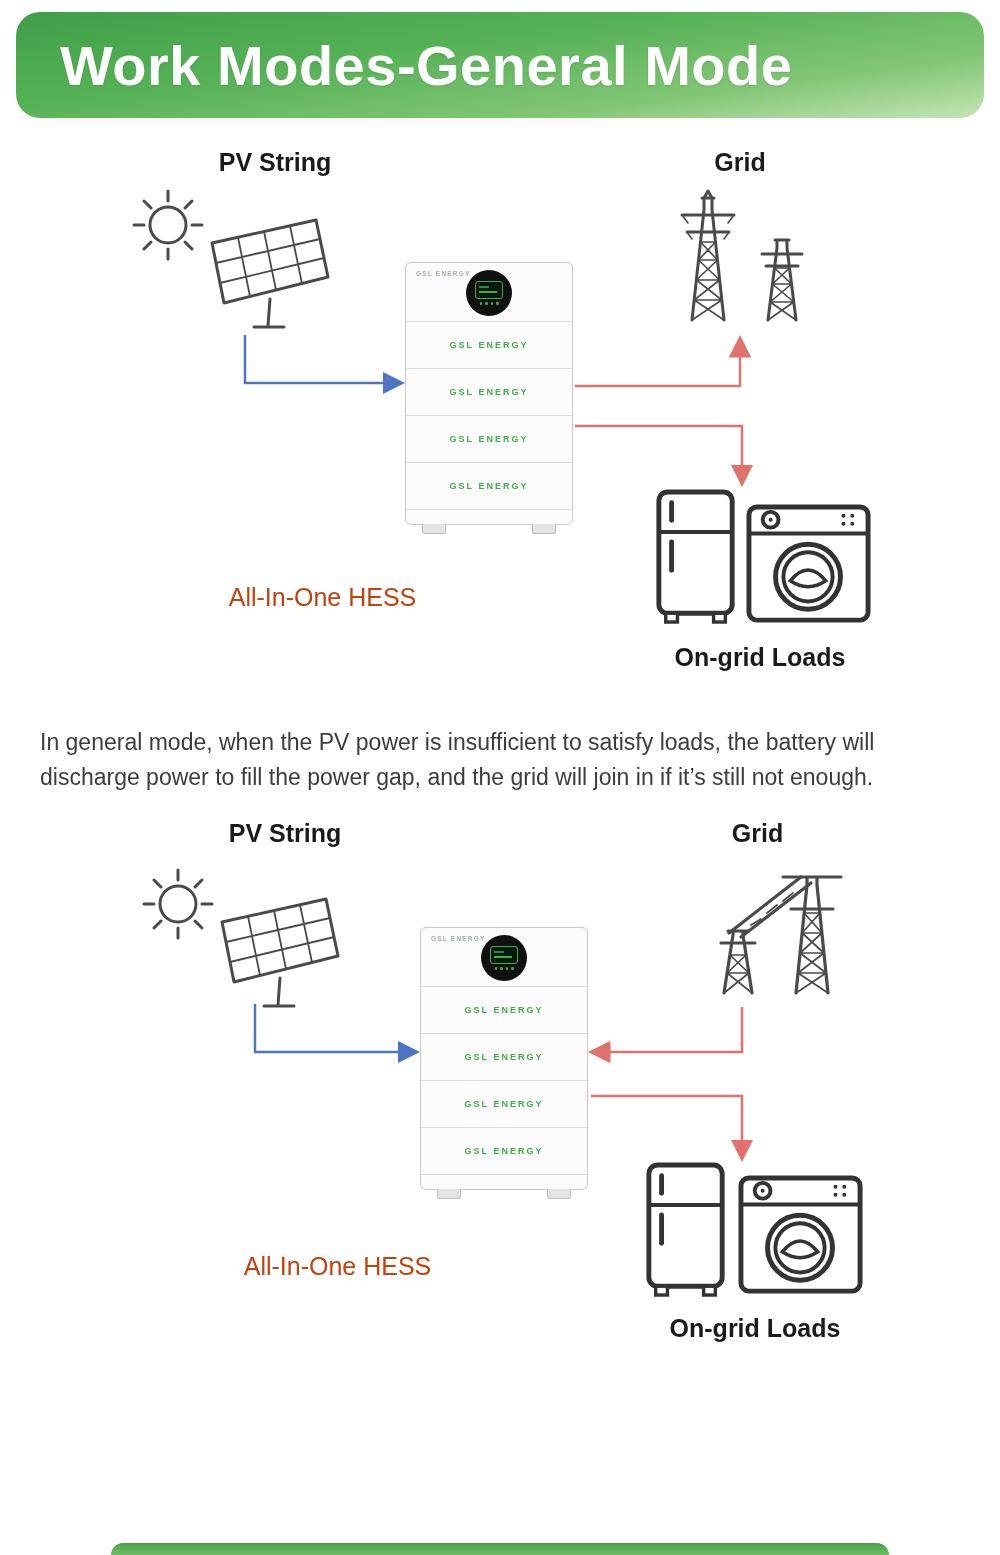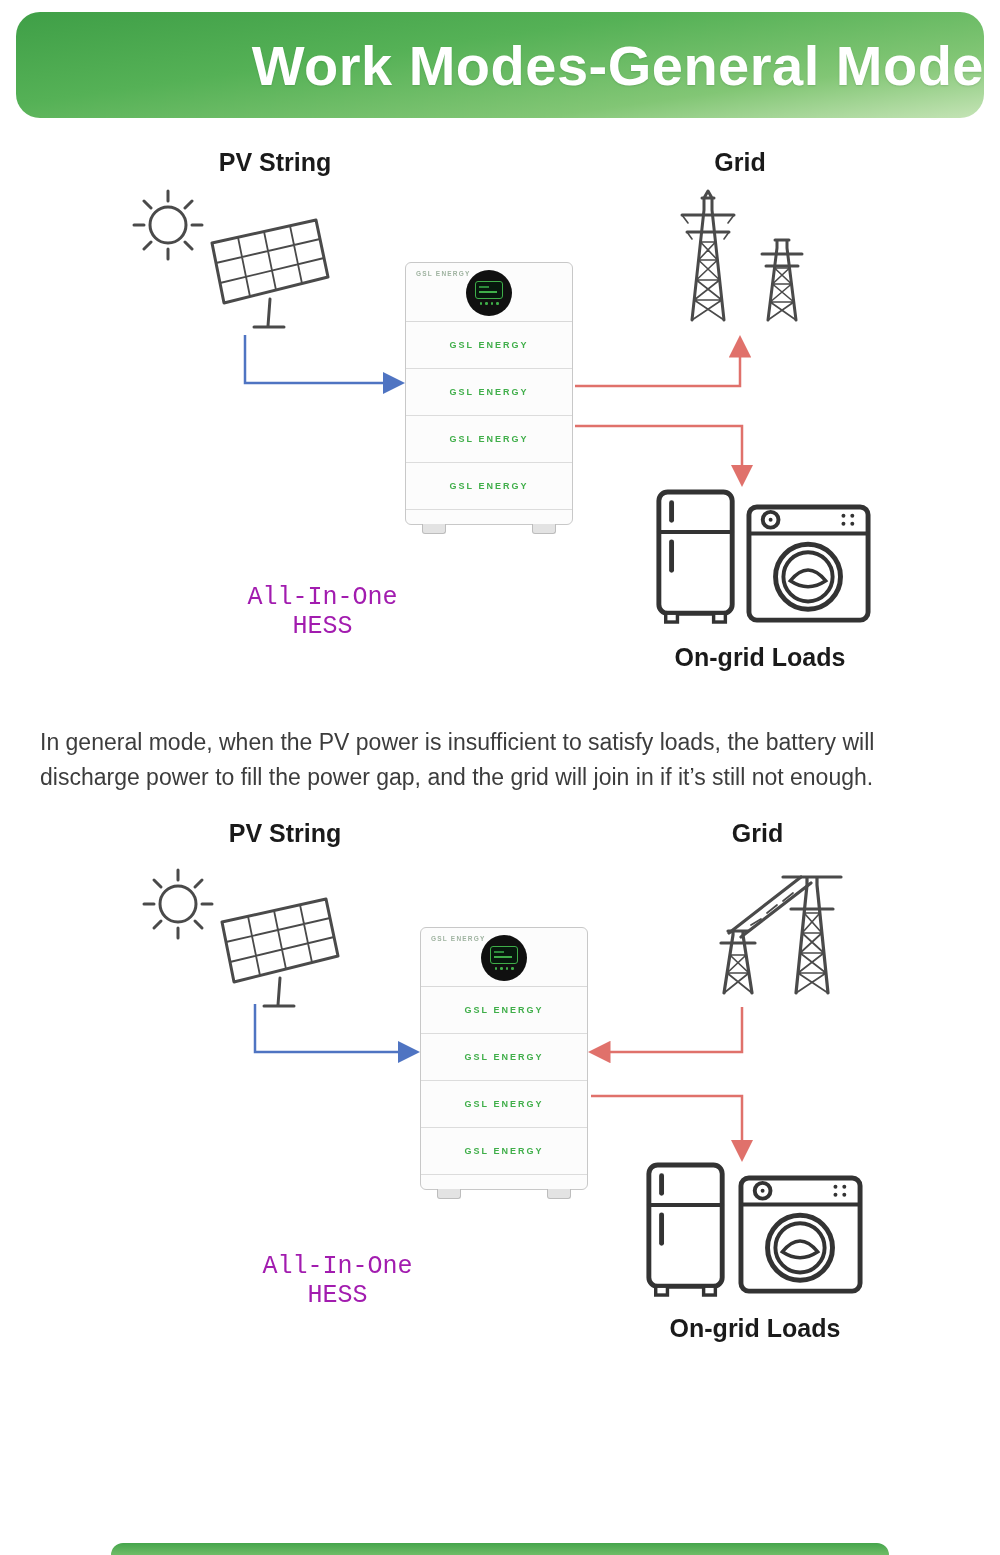--- a/index.html
+++ b/index.html
@@ -4,39 +4,39 @@
 <style>
   html,body{margin:0;padding:0;background:#ffffff;}
   .page{
     position:relative;width:1000px;height:1555px;overflow:hidden;background:#ffffff;
     font-family:"Liberation Sans","DejaVu Sans",sans-serif;
   }
   
   .banner{
     margin:12px 16px 0;height:106px;border-radius:24px;
     background:linear-gradient(172deg,#3f9f47 0%,#55b156 38%,#82c675 74%,#c5e4b6 100%);
-    display:flex;align-items:center;justify-content:flex-end;padding-left:44px;
+    display:flex;align-items:center;justify-content:flex-start;padding-left:44px;
   }
   .banner h1{
     margin:0;color:#ffffff;font-size:56px;font-weight:bold;letter-spacing:0.5px;
     text-shadow:0 1px 2px rgba(0,60,0,0.15);
   }
   
   .intro{
     margin:36px 40px 0;font-size:23px;line-height:1.5;color:#3c3c3c;
   }
   .intro.second{margin-top:50px;}
   
   .diagram{position:relative;width:944px;}
   .diagram-1{height:535px;margin-top:22px;}
   .diagram-2{height:530px;margin-top:15px;}
   .dlabel{
     position:absolute;font-size:25px;font-weight:600;color:#1a1a1a;text-align:center;
   }
-  .dlabel.green{color:#a21caf;font-weight:500;font-family:Liberation Mono, monospace;}
+  .dlabel.green{color:#c2410c;font-weight:500;}
   .icon{position:absolute;}
   .arrows{position:absolute;left:0;top:0;pointer-events:none;}
   
   .hess{
     position:absolute;width:168px;background:#fcfcfc;border:1.5px solid #c8c8c8;
     border-radius:6px;box-sizing:border-box;
   }
   .hess-top{position:relative;height:58px;border-bottom:1.5px solid #d9d9d9;}
   .hess-brand{
     position:absolute;top:7px;left:10px;font-size:6.5px;letter-spacing:1.2px;

